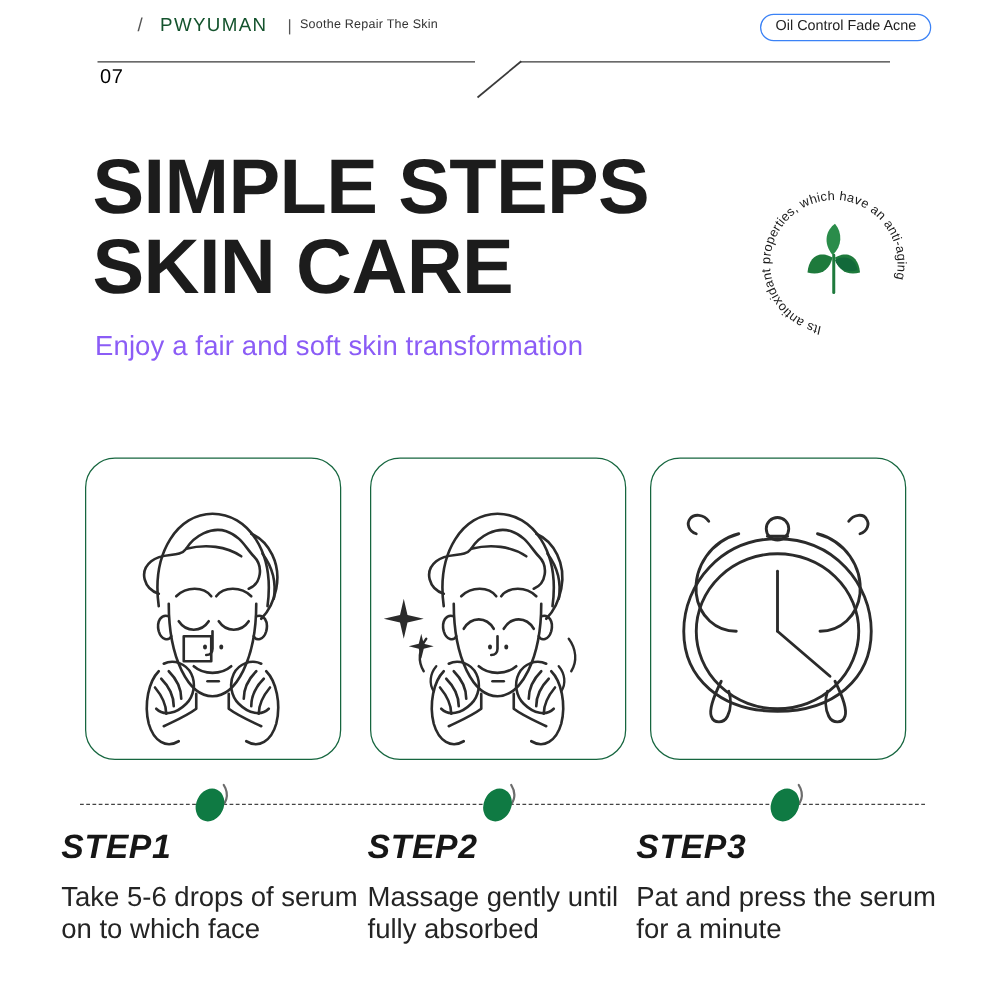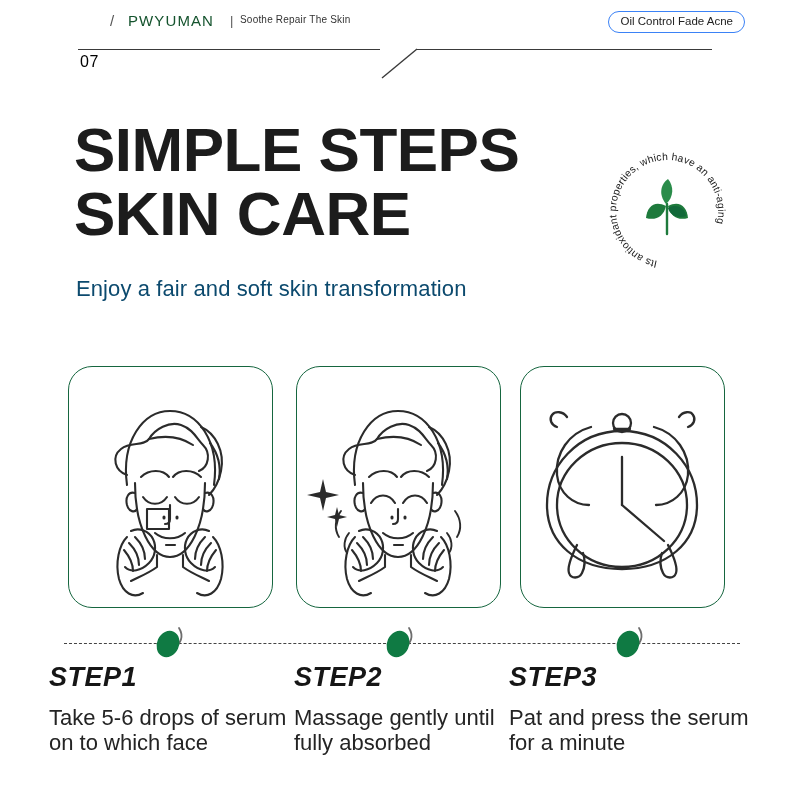--- a/index.html
+++ b/index.html
@@ -93,23 +93,23 @@
     left: 74px; top: 118px;
     width: 560px;
     font-size: 62px;
     font-weight: bold;
     line-height: 64px;
     letter-spacing: -0.5px;
     color: #1c1c1c;
   }
   .hero-sub {
     position: absolute;
-    left: 76px; top: 276px;
+    left: 76px; top: 264px;
     font-size: 22px;
-    color: #0c4a6e;
+    color: #8b5cf6;
     letter-spacing: 0.1px;
   }
 
   
   .seal {
     position: absolute;
     left: 608px; top: 152px;
     width: 118px; height: 118px;
   }
 

